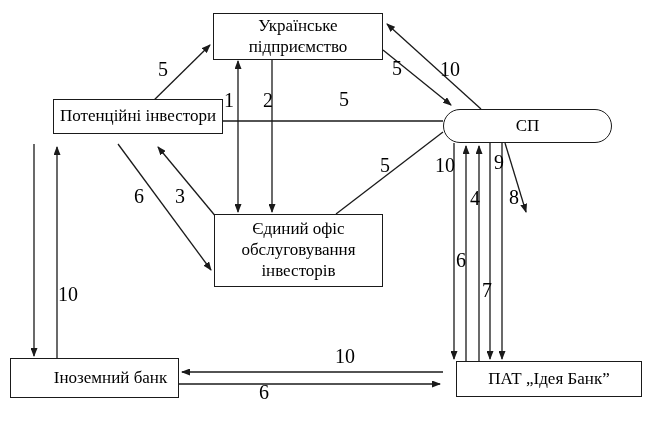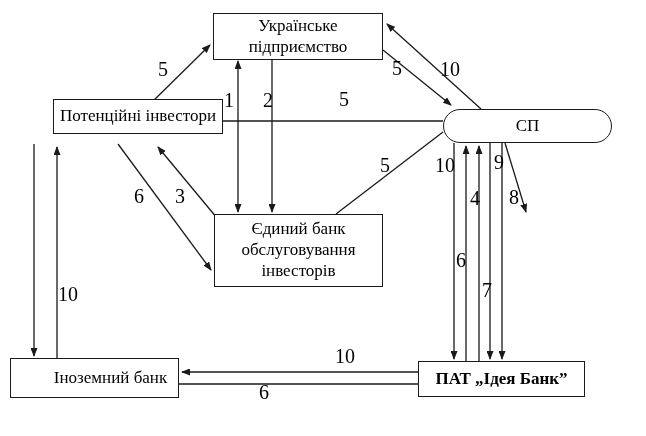--- a/index.html
+++ b/index.html
@@ -43,21 +43,21 @@
     color: #000000;
     background: transparent;
   }
   
   #n-up     { left: 213px; top: 13px;  width: 170px; height: 47px; }
   #n-pi     { left: 9px;   top: 99px; width: 170px; height: 35px; margin-left: 44px; }
   #n-sp     { left: 443px; top: 109px; width: 169px; height: 34px; border-radius: 17px; }
   #n-office { left: 214px; top: 214px; width: 169px; height: 73px; }
   #n-prod   { left: 514px; top: 215px; width: 119px; height: 73px; }
   #n-fbank  { left: 10px;  top: 358px; width: 169px; height: 40px; padding-left: 32px; }
-  #n-idea   { left: 418px; top: 361px; width: 167px; height: 36px; font-weight: bold; }
+  #n-idea   { left: 456px; top: 361px; width: 186px; height: 36px; }
 </style>
 </head>
 <body>
 
 <div id="stage">
 
   <svg id="edges" viewBox="0 0 646 436" xmlns="http://www.w3.org/2000/svg">
     <defs>
       <marker id="arr" markerWidth="9" markerHeight="7" refX="8" refY="3.5" orient="auto-start-reverse" markerUnits="userSpaceOnUse">
         <path d="M0,0 L9,3.5 L0,7 Z" fill="#1a1a1a"></path>
@@ -82,21 +82,21 @@
     <line x1="502" y1="143" x2="502" y2="359" marker-end="url(#arr)"></line>
     <line x1="505" y1="143" x2="526" y2="212" marker-end="url(#arr)"></line>
     <line x1="443" y1="372" x2="182" y2="372" marker-end="url(#arr)"></line>
     <line x1="179" y1="384" x2="440" y2="384" marker-end="url(#arr)"></line>
   </svg>
 
   <div class="node" id="n-up">Українське
 підприємство</div>
   <div class="node" id="n-pi">Потенційні інвестори</div>
   <div class="node" id="n-sp">СП</div>
-  <div class="node" id="n-office">Єдиний банк
+  <div class="node" id="n-office">Єдиний офіс
 обслуговування
 інвесторів</div>
   <div class="node" id="n-fbank">Іноземний банк</div>
   <div class="node" id="n-idea">ПАТ „Ідея Банк”</div>
 
   <span class="num" style="left:163px; top:69px;">5</span>
   <span class="num" style="left:229px; top:100px;">1</span>
   <span class="num" style="left:268px; top:100px;">2</span>
   <span class="num" style="left:344px; top:99px;">5</span>
   <span class="num" style="left:397px; top:68px;">5</span>

